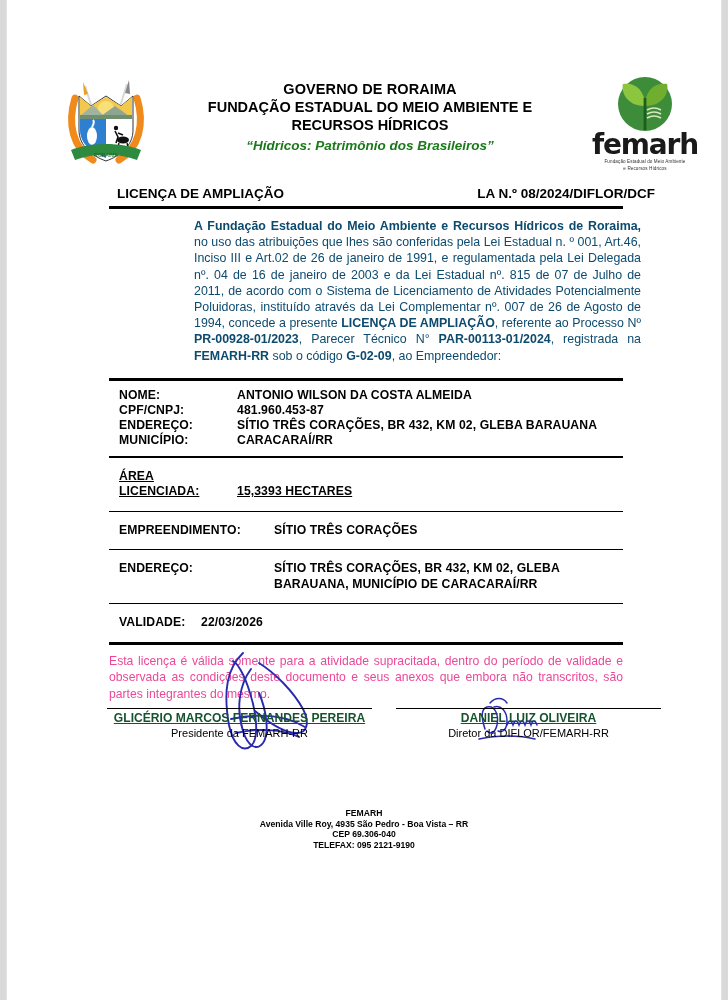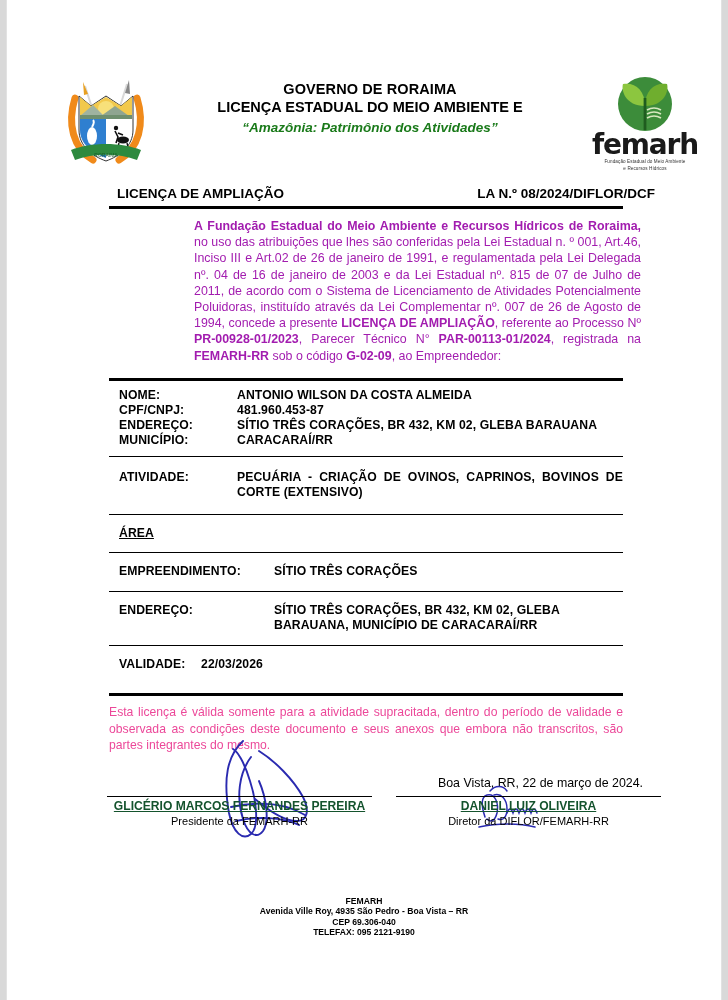--- a/index.html
+++ b/index.html
@@ -105,21 +105,21 @@
     border-bottom: 1.5px solid #000;
     height: 3px;
   }
 
   
   .intro {
     margin: 9px 80px 0 187px;
     font-size: 12.4px;
     line-height: 16.2px;
     text-align: justify;
-    color: #a21caf;
+    color: #0c4a6e;
   }
   .intro b { font-weight: bold; }
 
   
   .rule-double2 {
     margin: 14px 98px 0 102px;
     border-top: 2.5px solid #000;
     border-bottom: 1.5px solid #000;
     height: 3px;
   }
@@ -241,22 +241,23 @@
           <path d="M56 71 l-1 4 M64 71 l1 4" stroke="#111" stroke-width="1.4"></path>
         </g>
 
         <path d="M8 78 C28 70 58 70 78 78 L74 88 C56 81 30 81 12 88 Z" fill="#2d8a3e"></path>
         <text x="43" y="85" font-size="5" fill="#1a5c28" text-anchor="middle" font-family="Liberation Sans, sans-serif">RORAIMA</text>
       </svg>
     </div>
 
     <div class="header-center">
       <div class="gov-line">GOVERNO DE RORAIMA</div>
-      <div class="gov-line2">LICENÇA ESTADUAL DO MEIO AMBIENTE E</div>
-      <div class="slogan">“Amazônia: Patrimônio dos Atividades”</div>
+      <div class="gov-line2">FUNDAÇÃO ESTADUAL DO MEIO AMBIENTE E</div>
+      <div class="gov-line2">RECURSOS HÍDRICOS</div>
+      <div class="slogan">“Hídricos: Patrimônio dos Brasileiros”</div>
     </div>
 
     <div class="femarh-logo">
       <svg class="femarh-mark" width="60" height="58" viewBox="0 0 60 58">
         <circle cx="30" cy="28" r="27" fill="#3c8c3a"></circle>
         <path d="M30 30 C10 30 6 14 8 8 C20 6 30 14 30 30 Z" fill="#8cc63f"></path>
         <path d="M30 30 C50 30 54 14 52 8 C40 6 30 14 30 30 Z" fill="#6fae2e"></path>
         <rect x="28.6" y="22" width="2.8" height="32" fill="#1f5c1f"></rect>
         <path d="M32 34 q7 -4 14 0" stroke="#d8e8c0" stroke-width="1.6" fill="none"></path>
         <path d="M32 38 q7 -4 14 0" stroke="#d8e8c0" stroke-width="1.6" fill="none"></path>
@@ -294,34 +295,32 @@
       <div class="fvalue">SÍTIO TRÊS CORAÇÕES, BR 432, KM 02, GLEBA BARAUANA</div>
     </div>
     <div class="frow">
       <div class="flabel">MUNICÍPIO:</div>
       <div class="fvalue">CARACARAÍ/RR</div>
     </div>
   </div>
 
   <div class="rule-single"></div>
 
-  <div class="block" style="padding-top:13px;padding-bottom:13px;">
-    <div class="frow">
-      <div class="flabel">ATIVIDADE:</div>
-      <div class="fvalue justify">PECUÁRIA - CRIAÇÃO DE OVINOS, CAPRINOS, BOVINOS DE CORTE (EXTENSIVO)</div>
-    </div>
-  </div>
 
   <div class="rule-single"></div>
 
   <div class="block" style="padding-top:11px;padding-bottom:11px;text-decoration:underline;">
     <div class="frow">
       <div class="flabel">ÁREA</div>
       <div class="fvalue"></div>
     </div>
+    <div class="frow">
+      <div class="flabel">LICENCIADA:</div>
+      <div class="fvalue">15,3393 HECTARES</div>
+    </div>
   </div>
 
   <div class="rule-single"></div>
 
   <div class="block" style="padding-top:11px;padding-bottom:11px;">
     <div class="frow">
       <div class="flabel wide">EMPREENDIMENTO:</div>
       <div class="fvalue">SÍTIO TRÊS CORAÇÕES</div>
     </div>
   </div>
@@ -330,32 +329,31 @@
 
   <div class="block" style="padding-top:11px;padding-bottom:11px;">
     <div class="frow">
       <div class="flabel wide">ENDEREÇO:</div>
       <div class="fvalue">SÍTIO TRÊS CORAÇÕES, BR 432, KM 02, GLEBA BARAUANA, MUNICÍPIO DE CARACARAÍ/RR</div>
     </div>
   </div>
 
   <div class="rule-single"></div>
 
-  <div class="block" style="padding-top:11px;padding-bottom:21px;">
+  <div class="block" style="padding-top:11px;padding-bottom:11px;">
     <div class="frow">
       <div class="flabel mid">VALIDADE:</div>
       <div class="fvalue">22/03/2026</div>
     </div>
   </div>
 
   <div class="rule-double2" style="margin-top:0;"></div>
 
   <p class="closing">Esta licença é válida somente para a atividade supracitada, dentro do período de validade e observada as condições deste documento e seus anexos que embora não transcritos, são partes integrantes do mesmo.</p>
 
-  <div class="date-line">Boa Vista, RR, 22 de março de 2024.</div>
 
   <div class="sig-area">
     <svg class="sig-svg" width="714" height="140" viewBox="0 0 714 140" style="top:-95px;">
       <g fill="none" stroke="#2a2ab0" stroke-width="1.9" stroke-linecap="round">
         <path d="M236 40 C220 55 216 78 222 112 C226 132 236 140 244 133 C252 126 250 102 243 80 C237 60 230 50 226 48"></path>
         <path d="M244 56 C232 72 229 96 236 118 C241 134 250 138 256 130 C263 120 259 96 252 80"></path>
         <path d="M252 50 C268 60 286 78 296 96 C303 110 300 120 290 120 C278 120 262 110 248 98"></path>
         <path d="M224 106 C252 100 278 102 298 114"></path>
         <path d="M229 120 C250 115 275 116 292 124"></path>
       </g>

